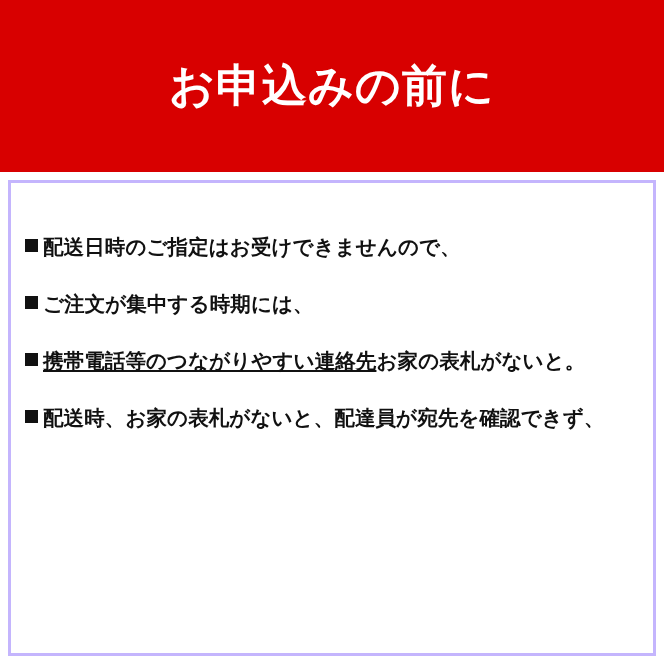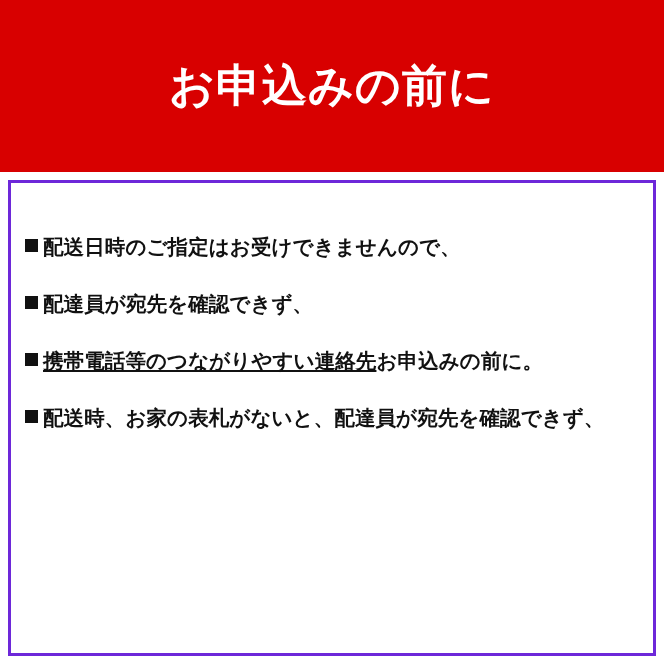--- a/index.html
+++ b/index.html
@@ -40,21 +40,21 @@
     line-height: 1.32;
     text-align: center;
     white-space: nowrap;
   }
   .body-frame {
     position: absolute;
     left: 8px;
     top: 180px;
     width: 648px;
     height: 476px;
-    border: 3px solid #6d28d9;
+    border: 3px solid #c4b5fd;
     box-sizing: border-box;
     background: #ffffff;
   }
   .notes {
     position: absolute;
     left: 14px;
     top: 48px;
     right: 10px;
   }
   .note {
@@ -103,27 +103,27 @@
     <div class="notes">
         <div class="note">
           <span class="bullet"></span>
           <div class="note-lines">
             <div class="line"><span>配送日時のご指定はお受けできませんので、</span></div>
           </div>
         </div>
         <div class="note">
           <span class="bullet"></span>
           <div class="note-lines">
-            <div class="line"><span>配達員が宛先を確認できず、</span></div>
+            <div class="line"><span>ご注文が集中する時期には、</span></div>
           </div>
         </div>
         <div class="note">
           <span class="bullet"></span>
           <div class="note-lines">
-            <div class="line"><span class="u">携帯電話等のつながりやすい連絡先</span><span>お申込みの前に。</span></div>
+            <div class="line"><span class="u">携帯電話等のつながりやすい連絡先</span><span>お家の表札がないと。</span></div>
           </div>
         </div>
         <div class="note">
           <span class="bullet"></span>
           <div class="note-lines">
             <div class="line"><span>配送時、お家の表札がないと、配達員が宛先を確認できず、</span></div>
           </div>
         </div>
       </div>
   </div>

